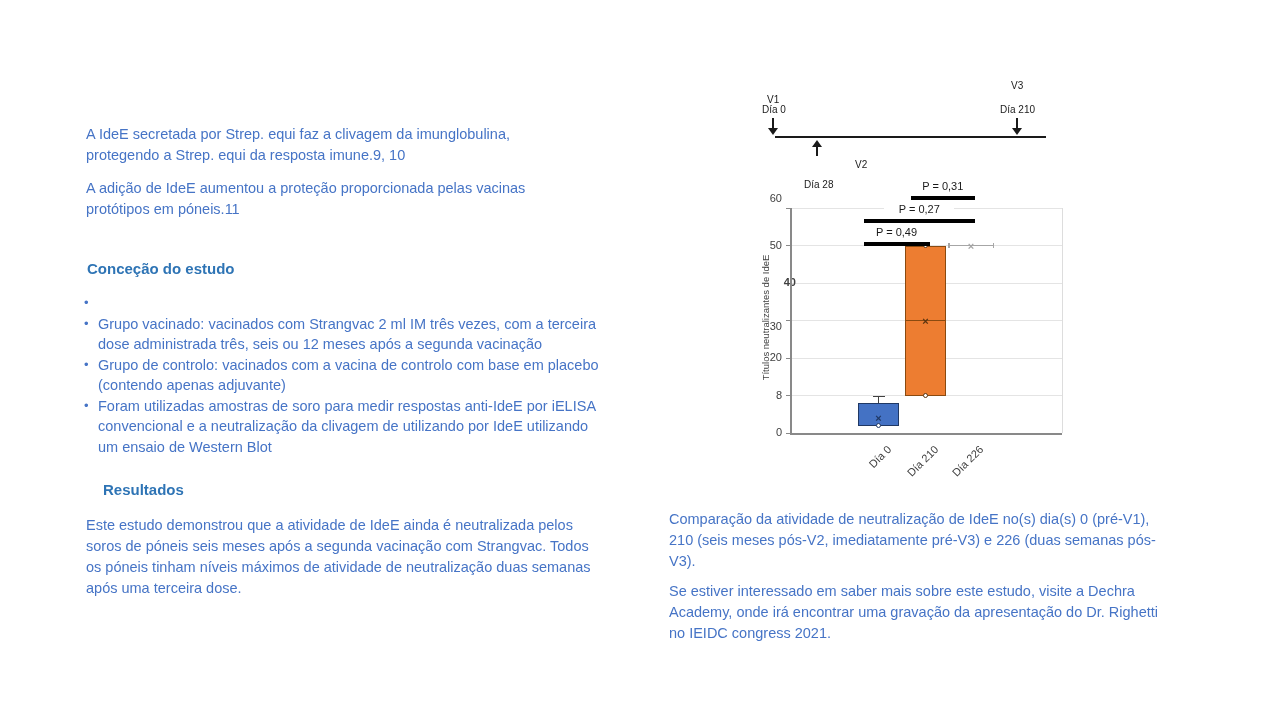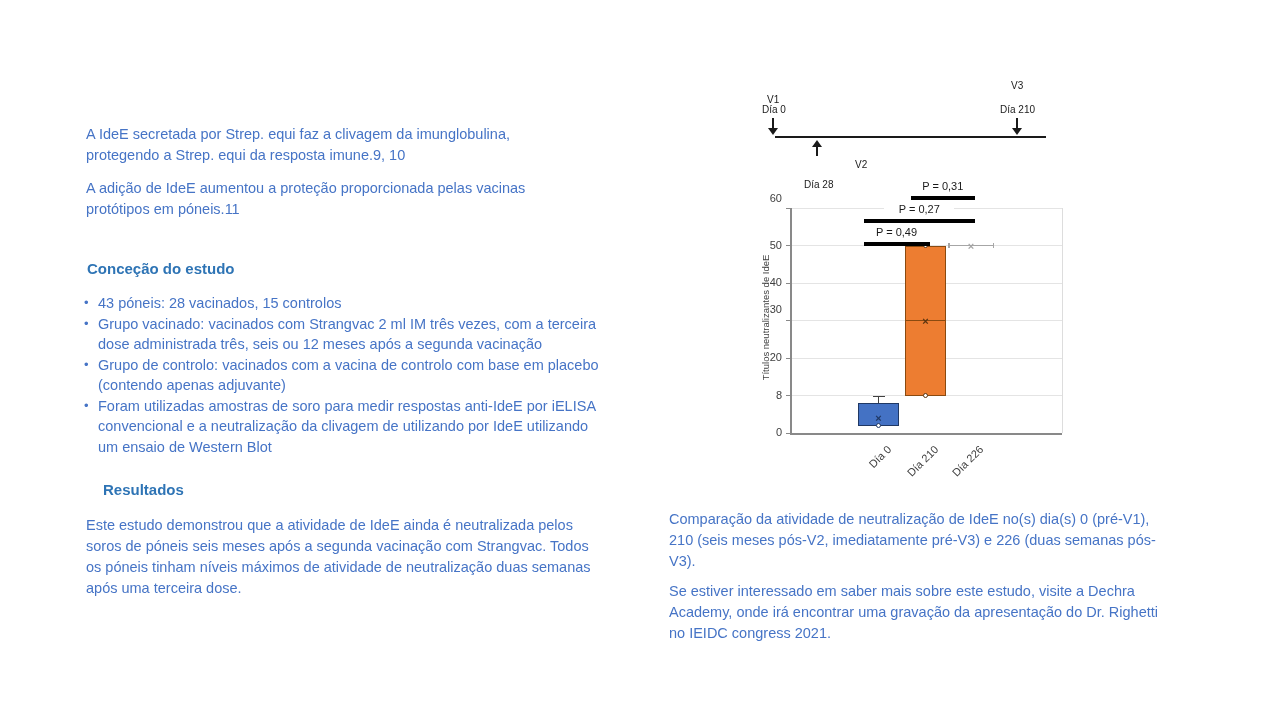--- a/index.html
+++ b/index.html
@@ -52,21 +52,20 @@
 
 <div class="abs body-text" style="left:86px; top:124px; width:452px;">A IdeE secretada por Strep. equi faz a clivagem da imunglobulina, protegendo a Strep. equi da resposta imune.9, 10</div>
 
 <div class="abs body-text" style="left:86px; top:178px; width:468px;">A adição de IdeE aumentou a proteção proporcionada pelas vacinas protótipos em póneis.11</div>
 
 <div class="abs heading" style="left:87px; top:258px;">Conceção do estudo</div>
 
 <ul class="abs bullets" style="left:84px; top:293px; width:520px;">
   <li>
     <span class="marker">•</span>
-    <span>43 póneis: 28 vacinados, 15 controlos</span>
     </li>
   <li>
     <span class="marker">•</span>
     <span>Grupo vacinado: vacinados com Strangvac 2 ml IM três vezes, com a terceira dose administrada três, seis ou 12 meses após a segunda vacinação</span>
     </li>
   <li>
     <span class="marker">•</span>
     <span>Grupo de controlo: vacinados com a vacina de controlo com base em placebo (contendo apenas adjuvante)</span>
     </li>
   <li>
@@ -102,24 +101,24 @@
     <div class="tickmark" style="left: 33px; top: 264.5px;"></div>
     <div class="tick" style="left: 5px; top: 258px;">0</div>
     <div class="grid" style="left: 37px; top: 227px; width: 272px;"></div>
     <div class="tickmark" style="left: 33px; top: 227px;"></div>
     <div class="tick" style="left: 5px; top: 220.5px;">8</div>
     <div class="grid" style="left: 37px; top: 189.5px; width: 272px;"></div>
     <div class="tickmark" style="left: 33px; top: 189.5px;"></div>
     <div class="tick" style="left: 5px; top: 183px;">20</div>
     <div class="grid" style="left: 37px; top: 152px; width: 272px;"></div>
     <div class="tickmark" style="left: 33px; top: 152px;"></div>
-    <div class="tick" style="left: 5px; top: 135px;">30</div>
+    <div class="tick" style="left: 5px; top: 152px;">30</div>
     <div class="grid" style="left: 37px; top: 114.5px; width: 272px;"></div>
     <div class="tickmark" style="left: 33px; top: 114.5px;"></div>
-    <div class="tick" style="left: 5px; top: 108px;">40</div>
+    <div class="tick" style="left: 19px; top: 108px; font-weight: bold;">40</div>
     <div class="grid" style="left: 37px; top: 77px; width: 272px;"></div>
     <div class="tickmark" style="left: 33px; top: 77px;"></div>
     <div class="tick" style="left: 5px; top: 70.5px;">50</div>
     <div class="grid" style="left: 37px; top: 39.5px; width: 272px;"></div>
     <div class="tickmark" style="left: 33px; top: 39.5px;"></div>
     <div class="tick" style="left: 5px; top: 24px;">60</div>
     <div class="vaxis" style="left: 37px; top: 40px; height: 225px;"></div>
     <div class="haxis" style="left: 37px; top: 265px; width: 272px;"></div>
     <div class="raxis" style="left: 309px; top: 40px; height: 225px;"></div>
     <div class="ylab" style="left: -103px; top: 144px;">Títulos neutralizantes de IdeE</div>

